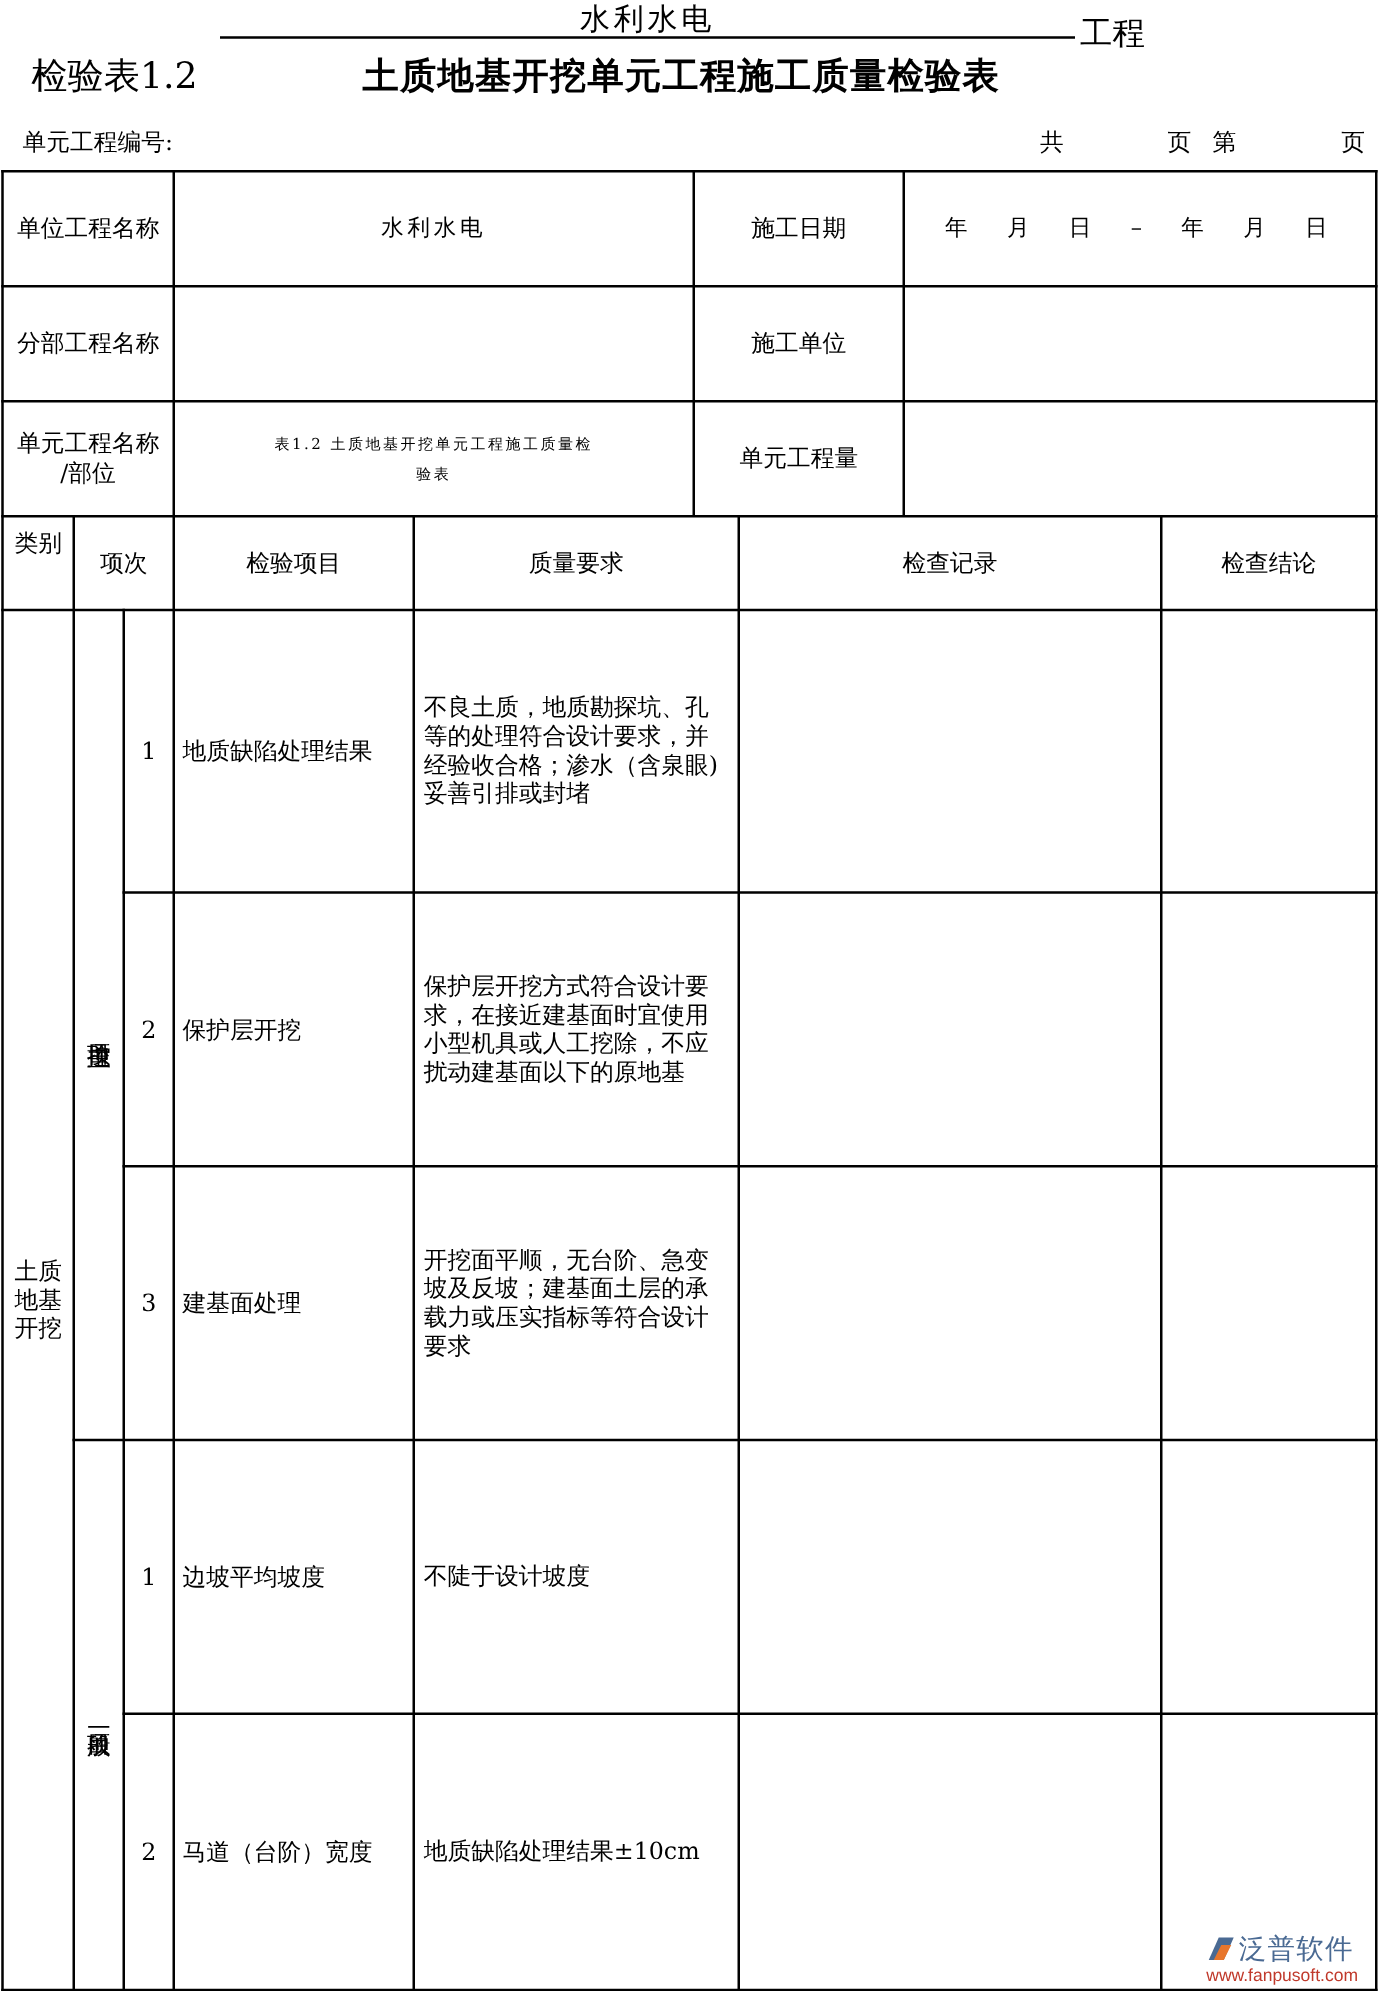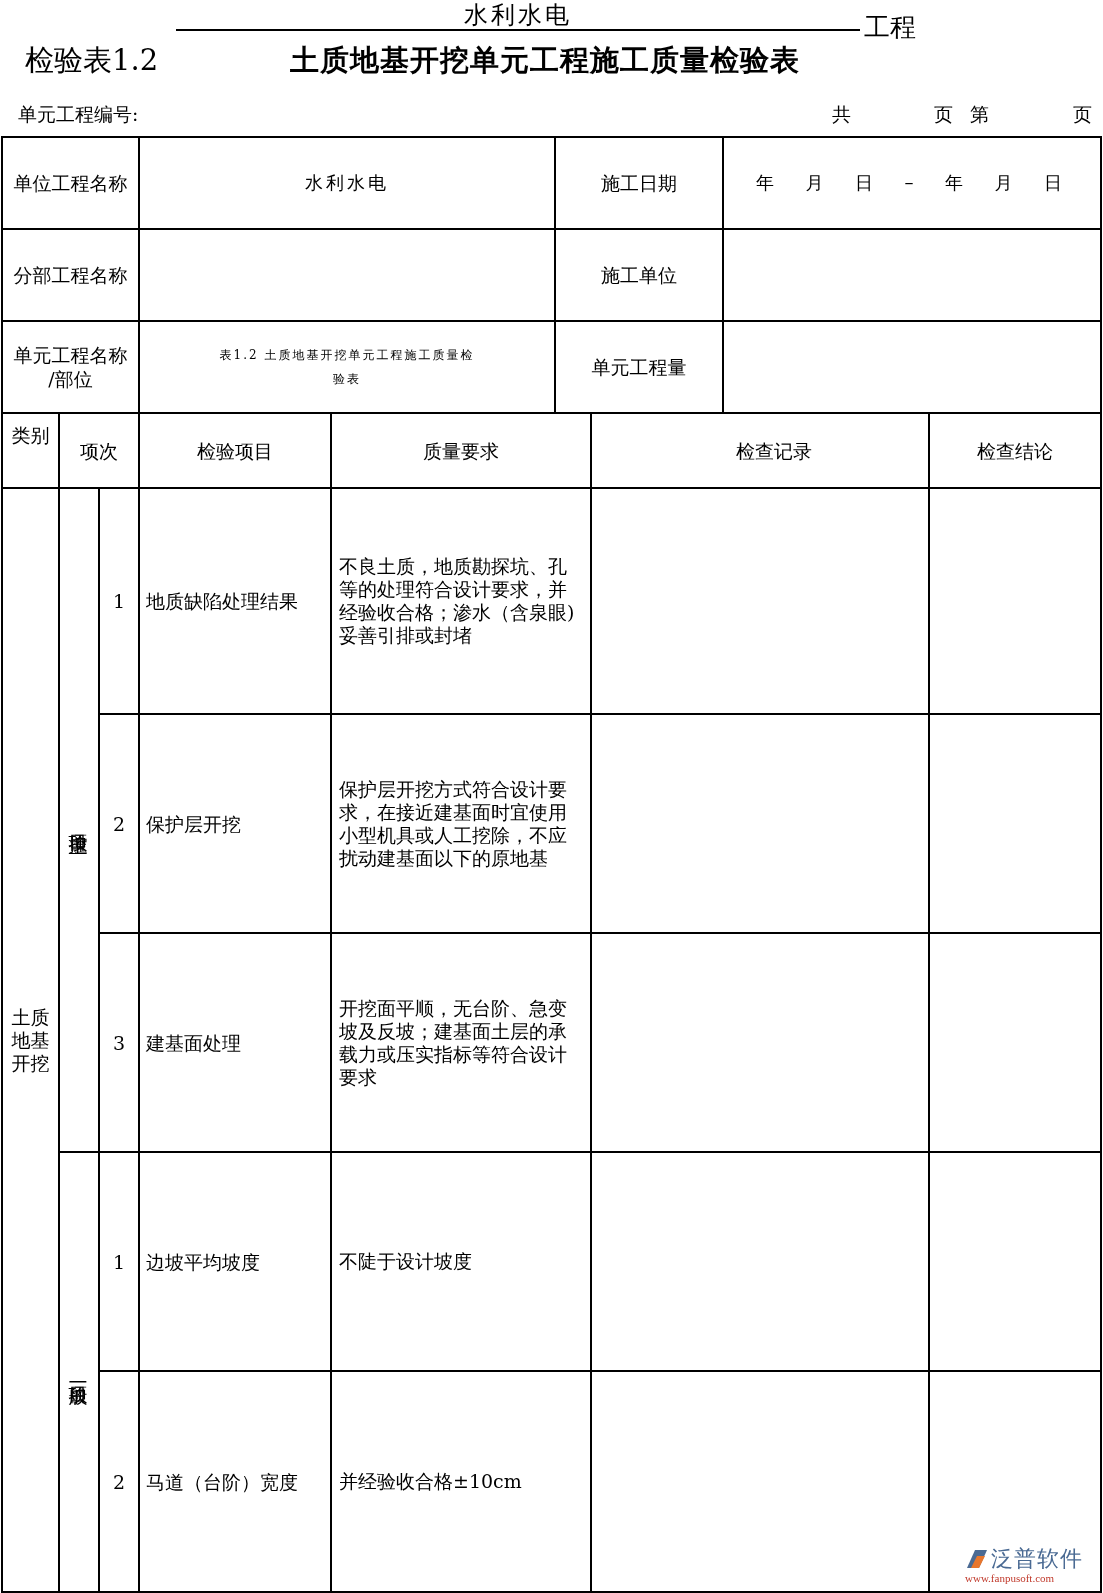--- a/index.html
+++ b/index.html
@@ -20,21 +20,21 @@
     .cell { position: absolute; display: flex; align-items: center; justify-content: center; text-align: center;
             font-size: 19px; line-height: 24px; box-sizing: border-box; }
     .cell.left { justify-content: flex-start; text-align: left; padding-left: 6px; }
     .req { font-size: 19px; line-height: 23px; text-align: left; justify-content: flex-start; padding: 0 8px 0 7px; }
     .spaced { letter-spacing: 3px; font-size: 18px; }
     .vert { writing-mode: vertical-rl; text-orientation: upright; letter-spacing: 0; line-height: 20px; }
     .date-row { display: flex; justify-content: space-between; width: 100%; padding: 0 38px 0 32px; box-sizing: border-box; font-size: 18px; }
     .watermark { left: 965px; top: 1544px; width: 135px; height: 46px; }
     .wm-logo { display: flex; align-items: center; gap: 2px; }
     .wm-text { font-family: "DejaVu Sans", sans-serif; font-size: 22px; color: #4a6a93; letter-spacing: 1px; }
-    .wm-url { font-size: 11px; color: #c0392b; font-family: Liberation Serif, serif; margin-top: -2px; }
+    .wm-url { font-size: 14px; color: #c0392b; font-family: Liberation Sans, sans-serif; margin-top: -2px; }
   </style>
 </head>
 <body>
 
 <div class="abs project-line">
   <span class="project-name">水利水电</span>
 </div>
 <div class="abs project-suffix">工程</div>
 <div class="abs form-code">检验表1.2</div>
 <div class="abs form-title">土质地基开挖单元工程施工质量检验表</div>
@@ -103,21 +103,21 @@
   <div>表1.2 土质地基开挖单元工程施工质量检</div>
   <div>验表</div>
 </div>
 <div class="cell" style="left:556px;top:322px;width:166px;height:90px">单元工程量</div>
 <div class="cell" style="left:724px;top:322px;width:376px;height:90px"></div>
 
 <div class="cell" style="left:3px;top:398px;width:55px;height:73px">类别</div>
 <div class="cell" style="left:60px;top:414px;width:78px;height:73px">项次</div>
 <div class="cell" style="left:140px;top:414px;width:190px;height:73px">检验项目</div>
 <div class="cell" style="left:332px;top:414px;width:258px;height:73px">质量要求</div>
-<div class="cell" style="left:606px;top:414px;width:336px;height:73px">检查记录</div>
+<div class="cell" style="left:592px;top:414px;width:336px;height:73px">检查记录</div>
 <div class="cell" style="left:930px;top:414px;width:170px;height:73px">检查结论</div>
 
 <div class="cell" style="left:3px;top:489px;width:55px;height:1102px;flex-direction:column;line-height:23px">
   <div>土质</div>
   <div>地基</div>
   <div>开挖</div>
 </div>
 
 <div class="cell" style="left:60px;top:489px;width:38px;height:662px">
   <span class="vert">主控项目</span>
@@ -151,21 +151,21 @@
 <div>
   <div class="cell" style="left:100px;top:1153px;width:38px;height:217px">1</div>
   <div class="cell left" style="left:140px;top:1153px;width:187px;height:217px">边坡平均坡度</div>
   <div class="cell req" style="left:332px;top:1153px;width:258px;height:217px">不陡于设计坡度</div>
   <div class="cell" style="left:592px;top:1153px;width:336px;height:217px"></div>
   <div class="cell" style="left:930px;top:1153px;width:170px;height:217px"></div>
 </div>
 <div>
   <div class="cell" style="left:100px;top:1372px;width:38px;height:219px">2</div>
   <div class="cell left" style="left:140px;top:1372px;width:190px;height:219px">马道（台阶）宽度</div>
-  <div class="cell req" style="left:332px;top:1372px;width:258px;height:219px">并经验收合格±10cm</div>
+  <div class="cell req" style="left:332px;top:1372px;width:258px;height:219px">地质缺陷处理结果±10cm</div>
   <div class="cell" style="left:592px;top:1372px;width:336px;height:219px"></div>
   <div class="cell" style="left:930px;top:1372px;width:170px;height:219px"></div>
 </div>
 
 <div class="abs watermark">
   <div class="wm-logo">
     <svg width="24" height="22" viewBox="0 0 24 22">
       <polygon points="2,20 10,2 22,2 14,20" fill="#4a6a93"></polygon>
       <polygon points="6,20 12,8 20,8 14,20" fill="#e8762c"></polygon>
     </svg>

